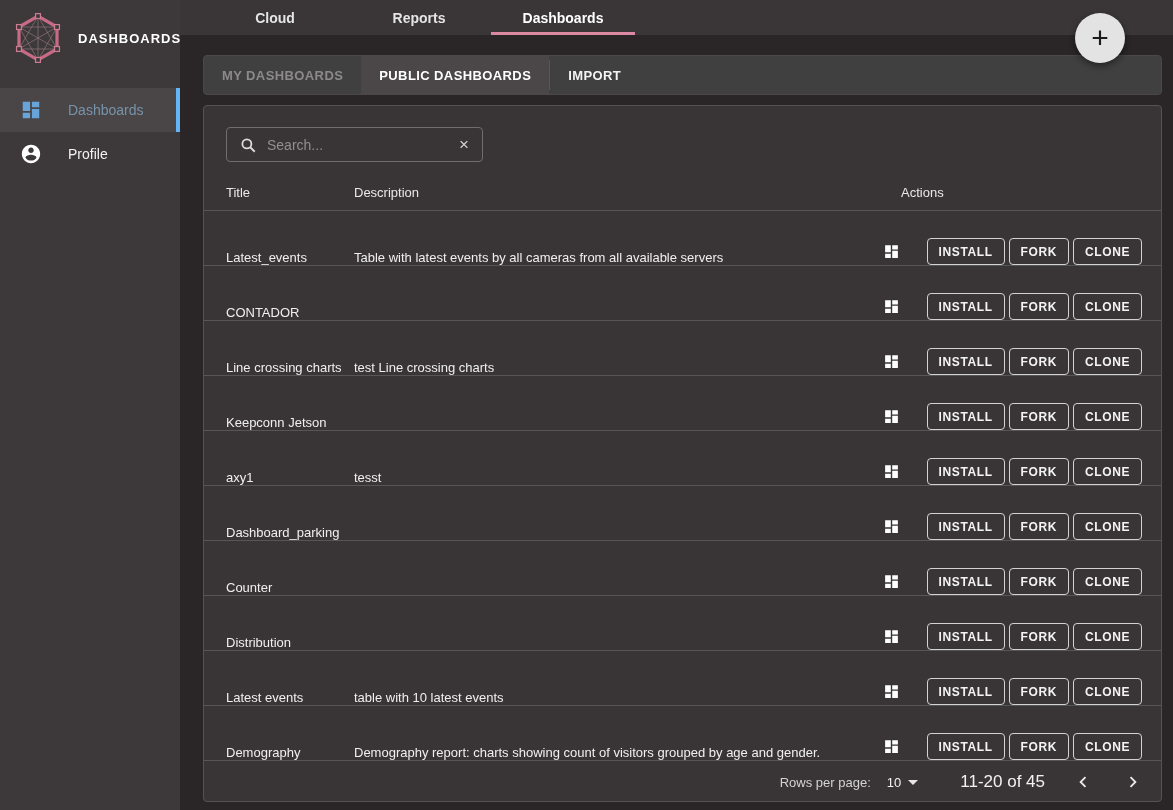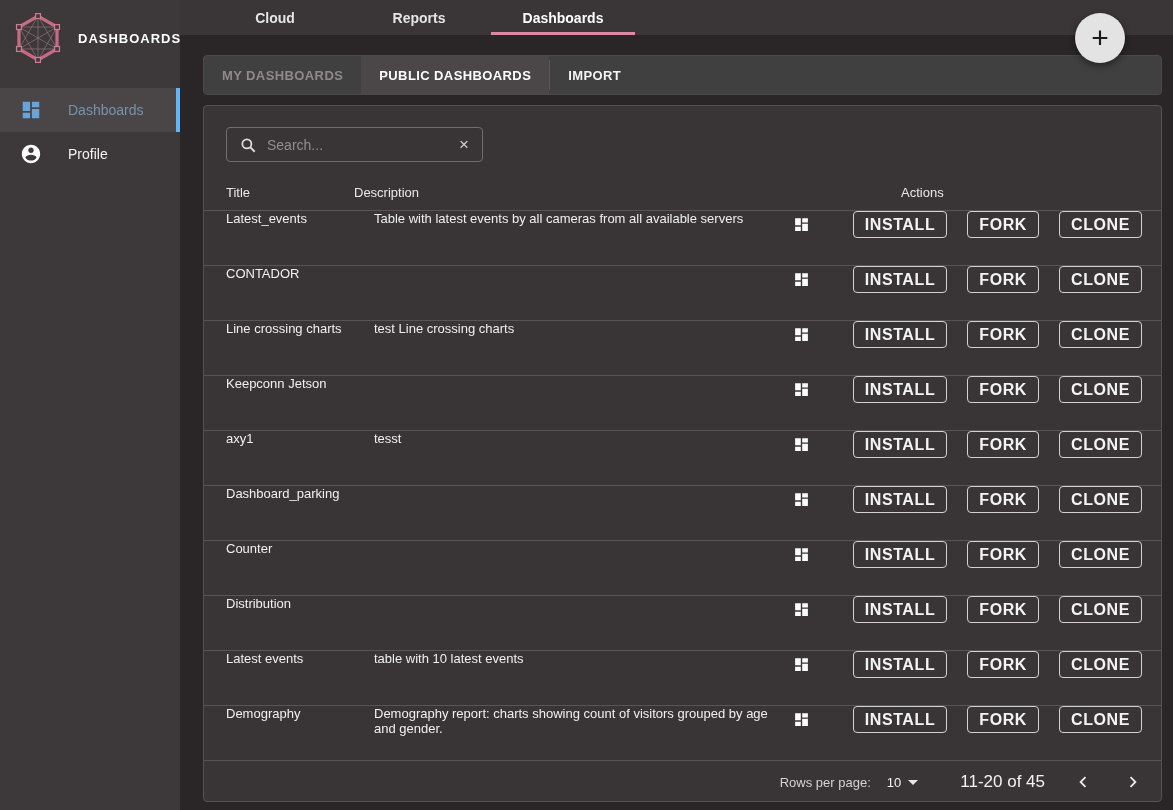--- a/index.html
+++ b/index.html
@@ -103,35 +103,35 @@
   .thead { height:37px; display:flex; align-items:center; flex:0 0 auto;
     border-bottom:1px solid rgba(255,255,255,.16); }
   .thead .col { font-size:13px; color:#e9e8e9; }
 
   .col-title { flex:0 0 150px; padding-left:22px; }
   .col-desc  { flex:1 1 auto; padding-right:10px; }
   .col-actions { flex:0 0 260px; }
 
   .tbody { flex:1 1 auto; }
   .row {
-    height:55px; display:flex; align-items:flex-start;
+    height:55px; display:flex; align-items:flex-end;
     border-bottom:1px solid rgba(255,255,255,.16);
   }
   .row .cell { font-size:13px; color:#f0eff0; }
   .cell.title { flex:0 0 150px; padding-left:22px; }
-  .cell.desc  { flex:1 1 auto; padding-right:10px;margin-left:20px; }
+  .cell.desc  { flex:1 1 auto; padding-right:10px; }
   .cell.actions {
     flex:0 0 260px; display:flex; align-items:center; padding-right:19px;
   }
   .dash-icon { width:17px; height:17px; display:inline-flex; margin-right:23px; }
   .dash-icon svg { fill:#ffffff; }
   .act-btn {
     background:transparent; border:1px solid #d3d2d3; border-radius:4px;
-    color:#f4f3f4; font-size:16px; font-weight:bold; letter-spacing:.6px;
-    height:27px; padding:0 11px; margin-left:20px; cursor:pointer;
+    color:#f4f3f4; font-size:12px; font-weight:bold; letter-spacing:.6px;
+    height:27px; padding:0 11px; margin-left:4px; cursor:pointer;
     font-family:"Liberation Sans", sans-serif;
   }
 
   
   .tfoot {
     height:42px; flex:0 0 auto; display:flex; align-items:center;
     justify-content:flex-end; padding-right:16px;
   }
   .rpp-label { font-size:13px; color:#d4d3d4; }
   .rpp-select {

